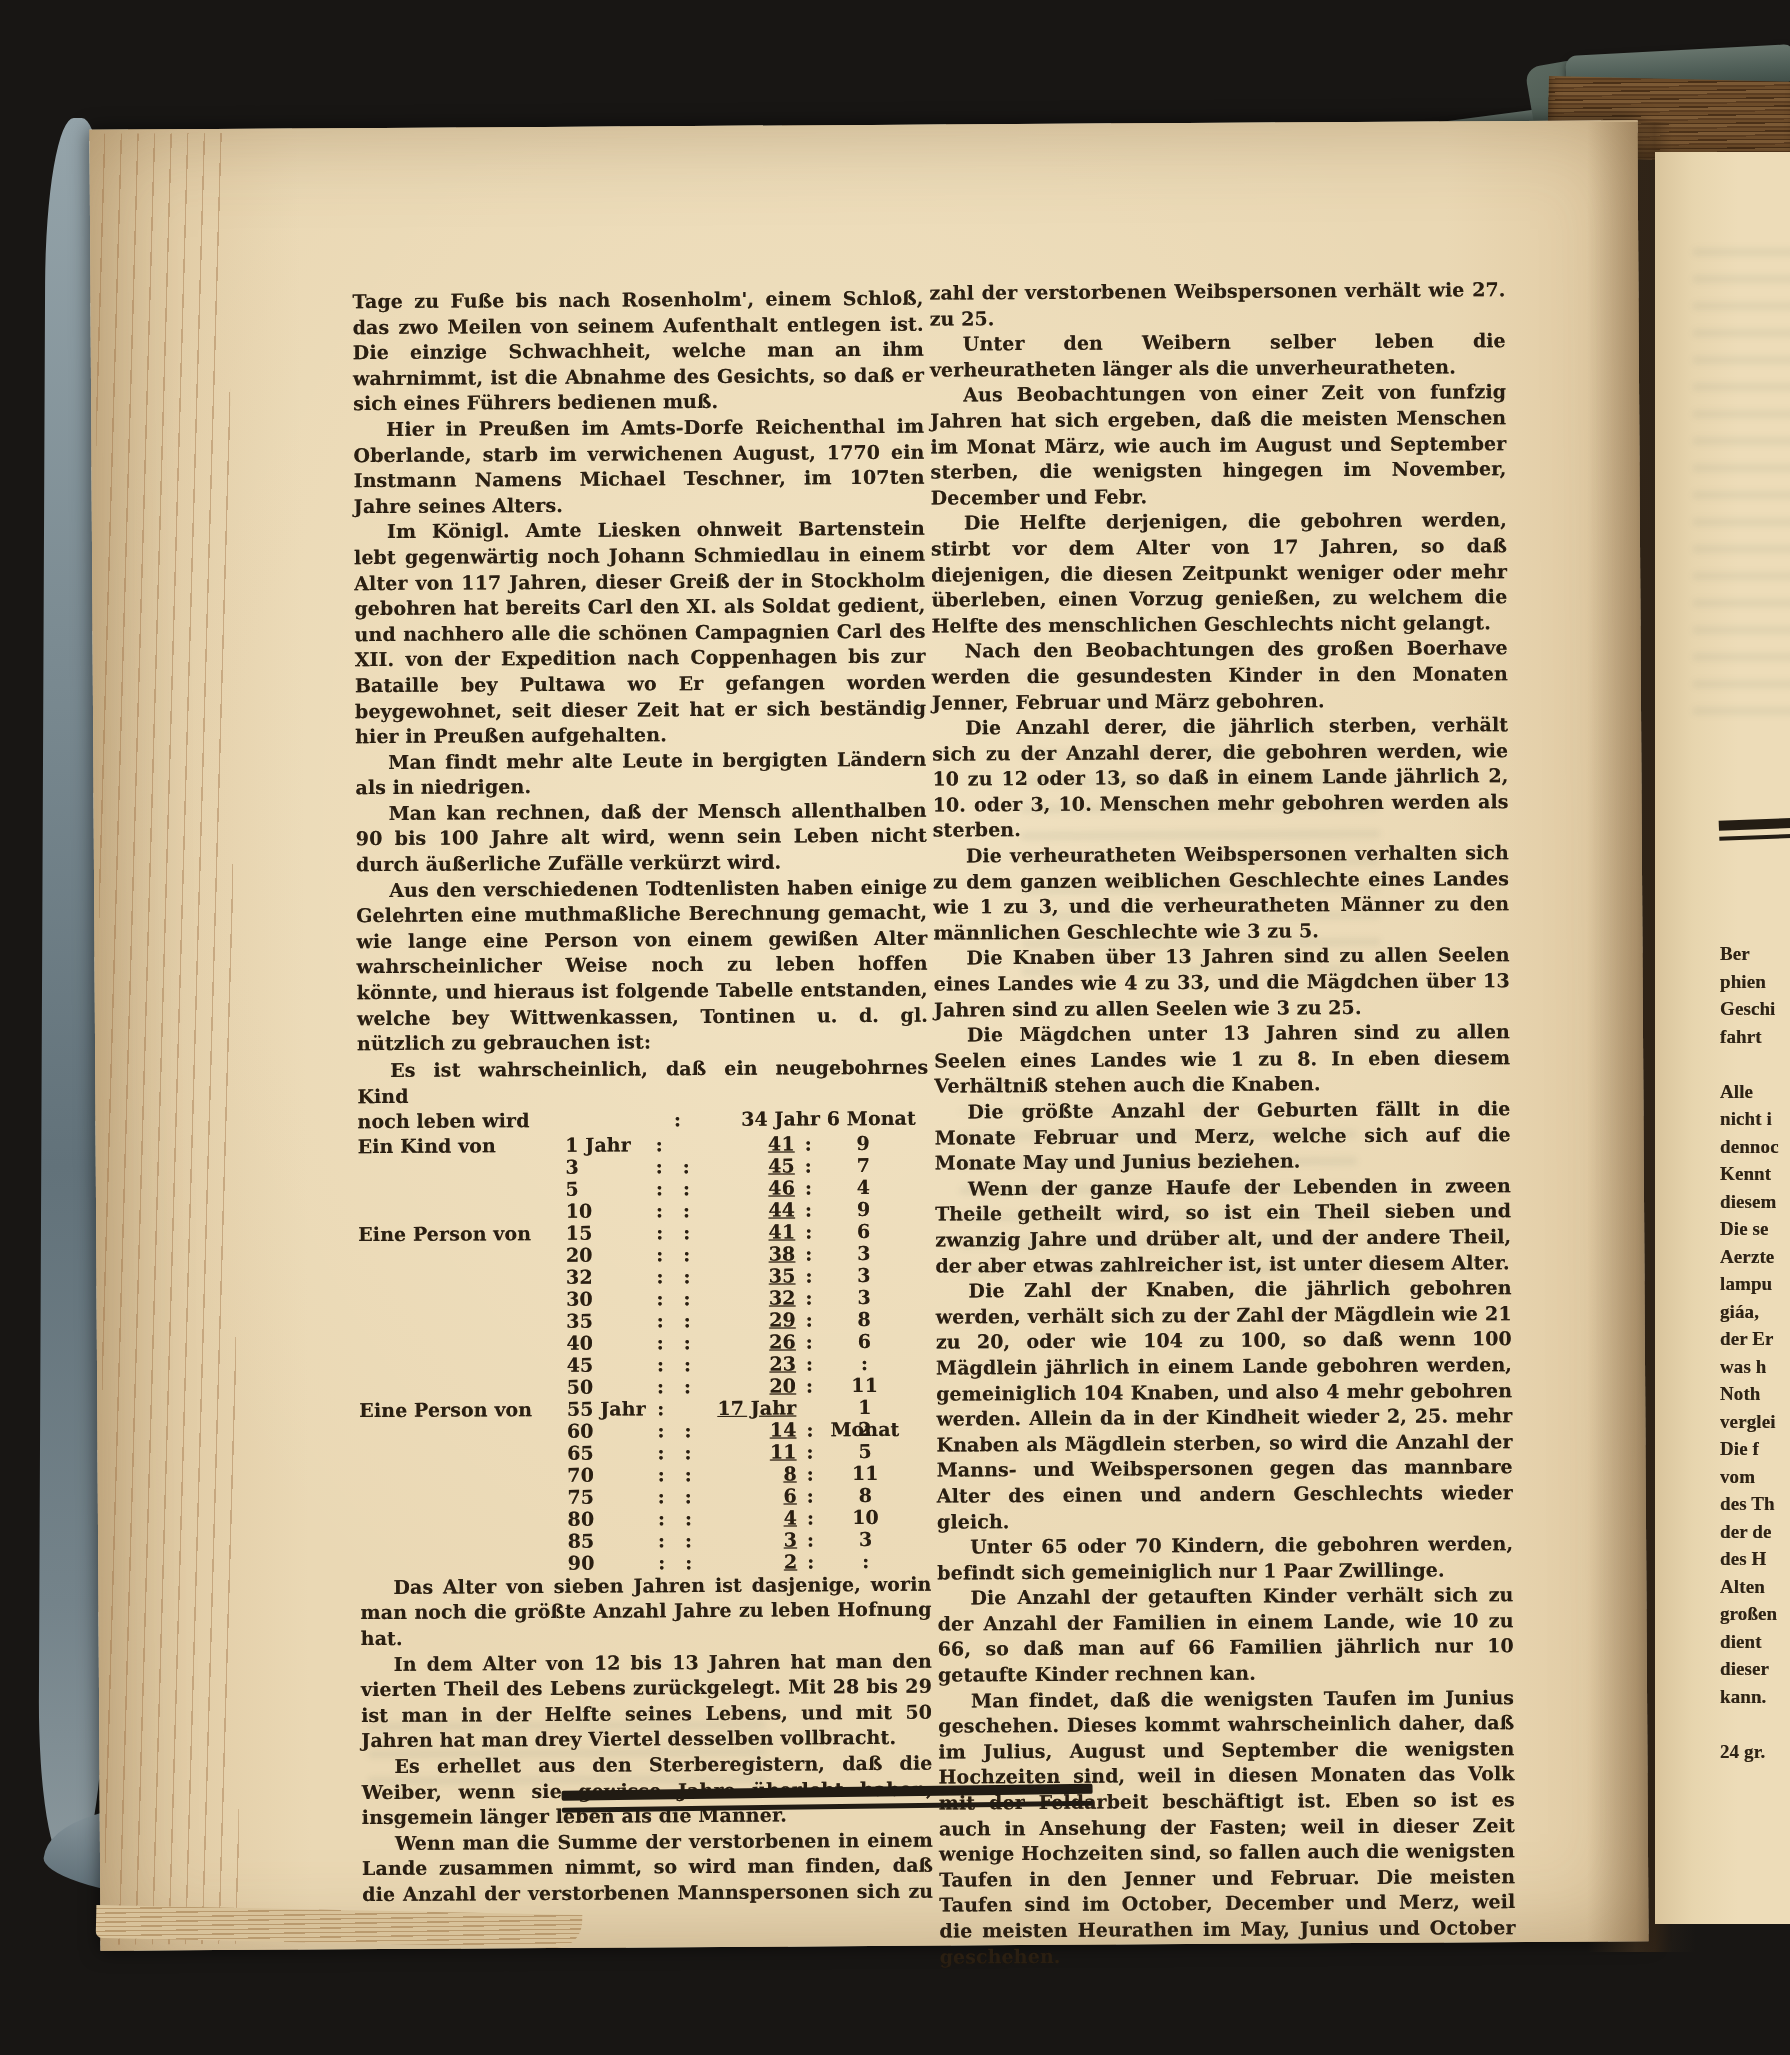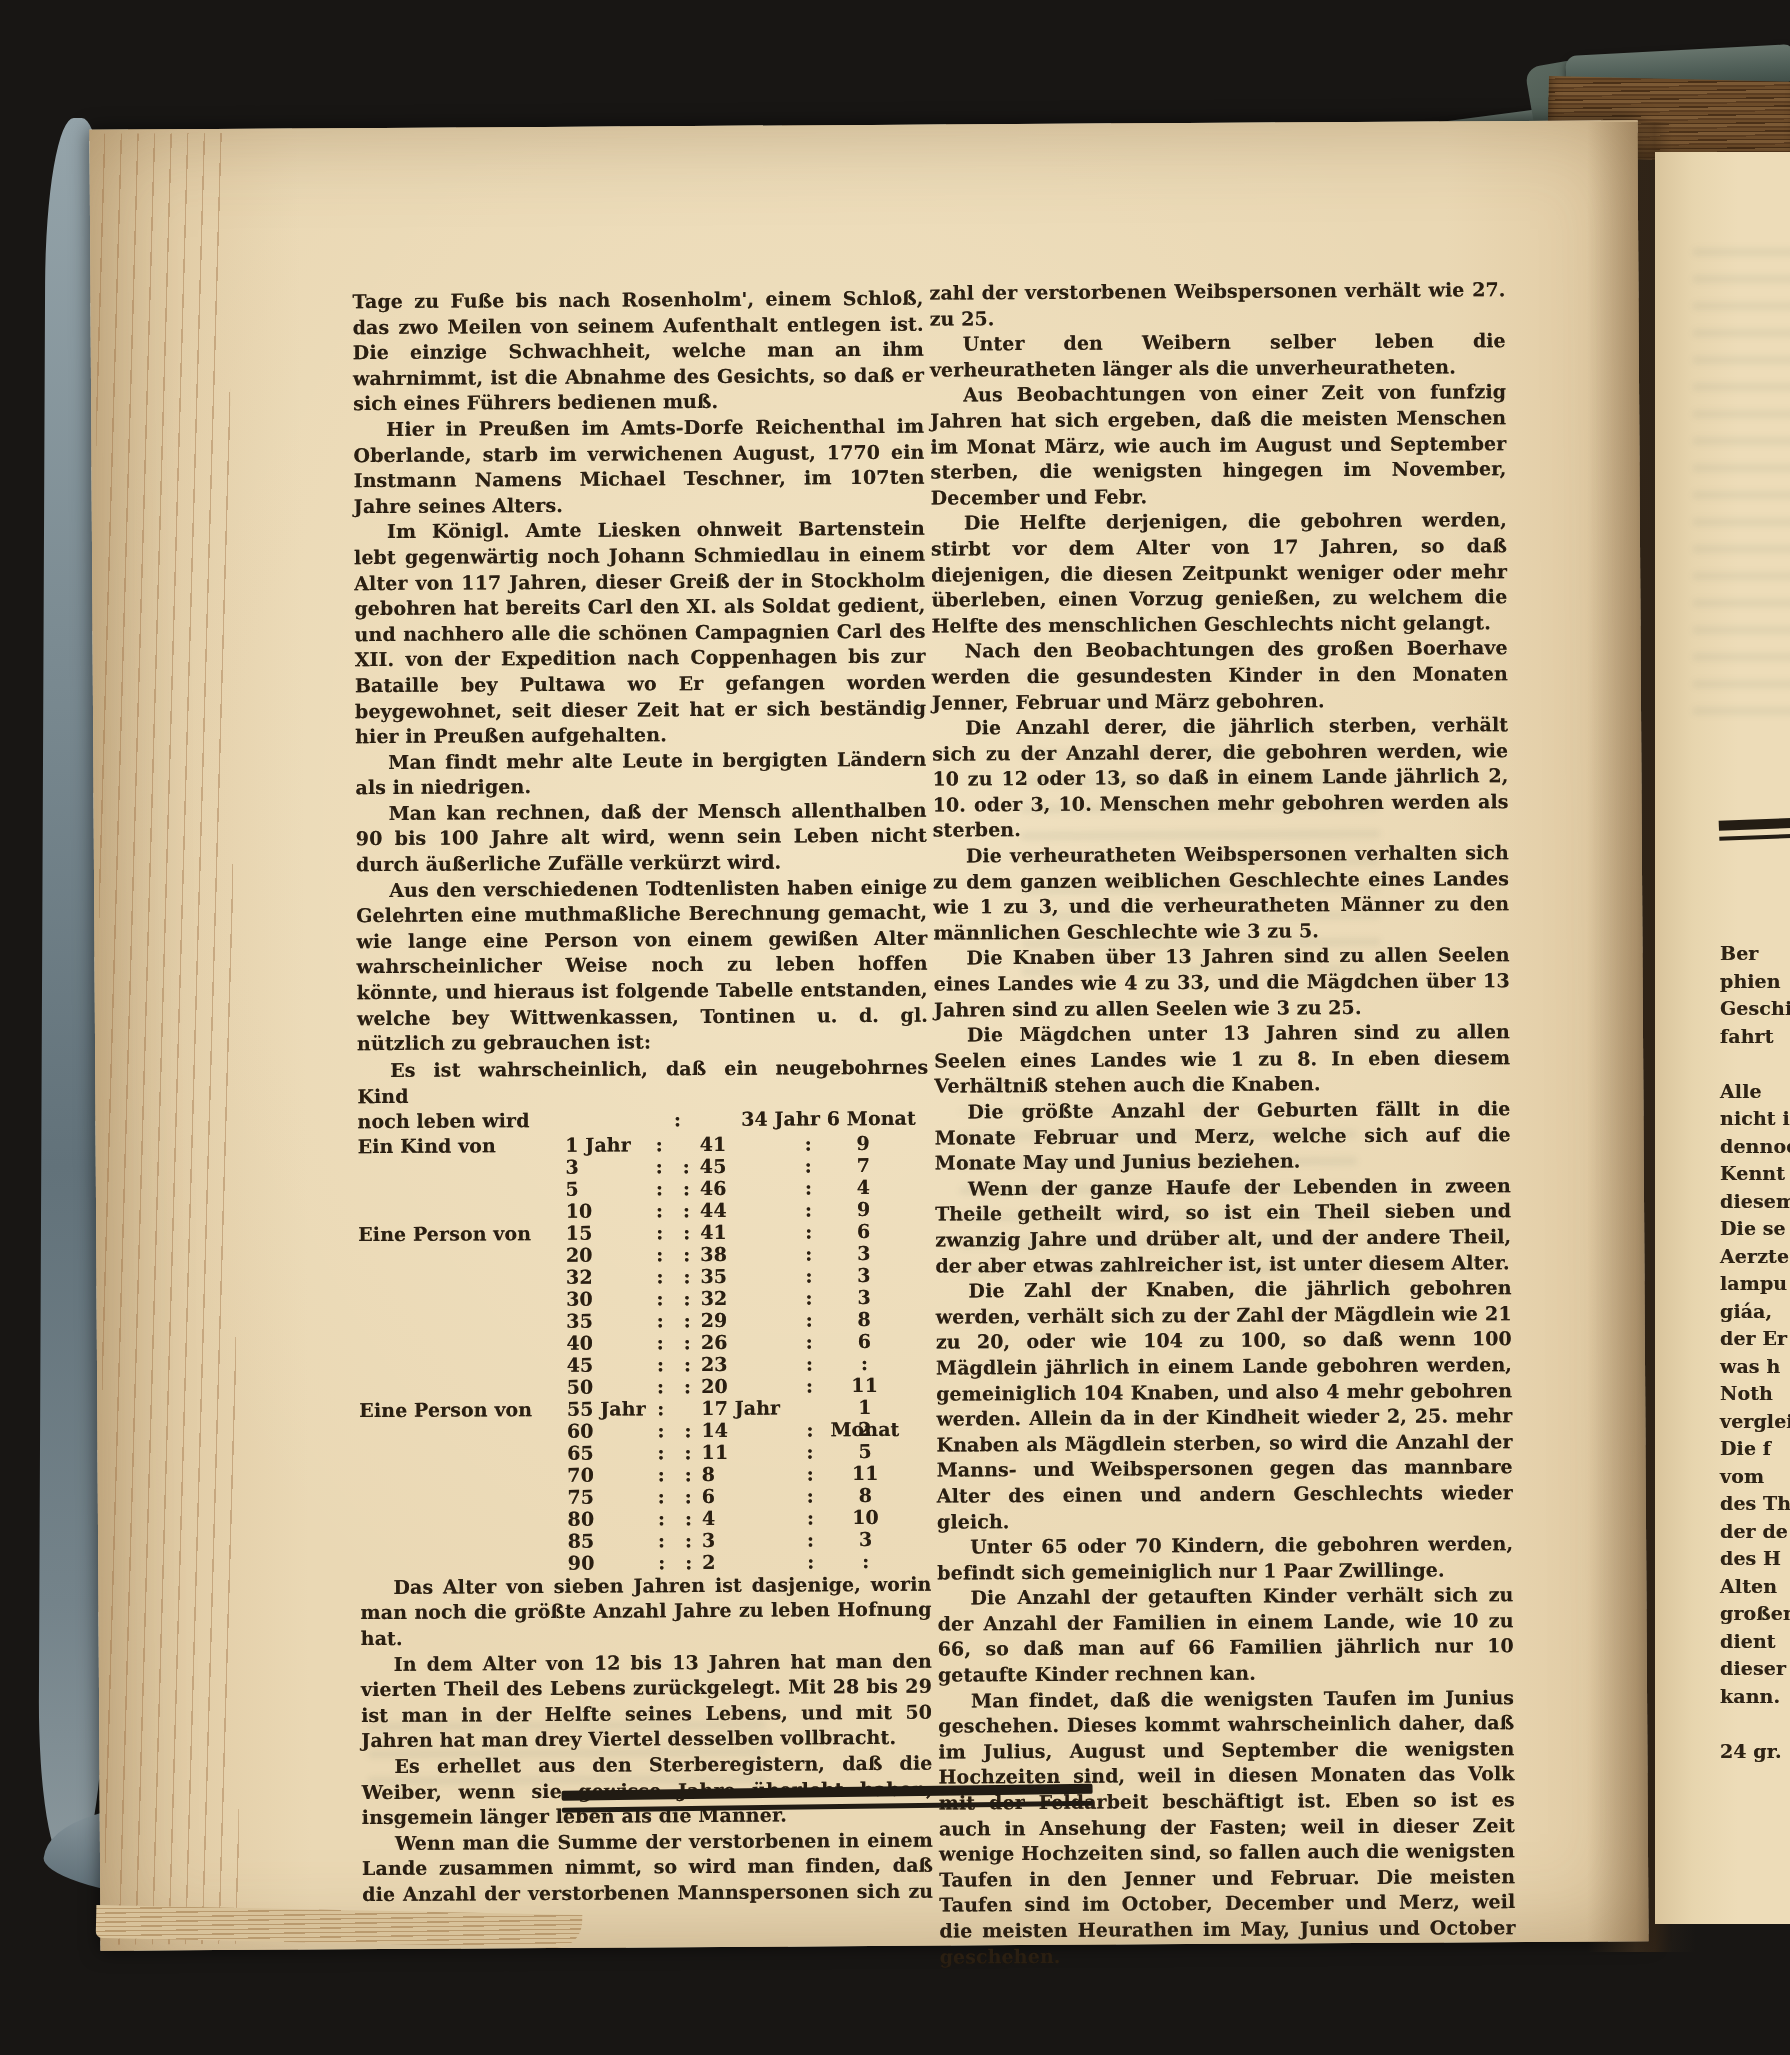--- a/index.html
+++ b/index.html
@@ -39,20 +39,21 @@
     transform:rotate(1.2deg);border-radius:0 0 25.6px 6.4px;
   }
   .gutter{
     position:absolute;left:1587px;top:122px;width:109px;height:1830px;
     background:linear-gradient(90deg, rgba(110,80,45,0) 0%, rgba(105,75,42,.35) 45%, rgba(70,48,26,.5) 62%, rgba(110,80,45,.08) 78%, rgba(110,80,45,0) 100%);
   }
   .next-page{
     position:absolute;left:1655px;top:152px;width:136px;height:1772px;
     background:linear-gradient(90deg,#d9c49c 0,#e7d5ae 38px,#eddcb8 83px);
     overflow:hidden;
+    font-family:Liberation Serif, serif;
   }
   .cover-band-left{
     position:absolute;left:1381px;top:116px;width:211px;height:33px;
     background:linear-gradient(180deg,#647169 0%,#4d5c55 55%,#3d4b45 100%);
     border-radius:16.6px;transform:rotate(-7.5deg);
     box-shadow:0 2.6px 6.4px rgba(0,0,0,.55);
   }
   .cover-band-right{
     position:absolute;left:1566px;top:50px;width:230px;height:38px;
     background:linear-gradient(180deg,#67746c 0%,#505f58 55%,#404e48 100%);
@@ -94,21 +95,21 @@
   .intro-line2 .l{width:269px;}
   .intro-line2 .s{width:102px;text-align:center;}
   .intro-line2 .v{flex:1;text-align:center;}
   .trow{
     display:grid;height:22px;line-height:22px;
     grid-template-columns:191px 97px 27px 27px 95px 27px 83px;
   }
   .trow .lbl{text-align:left;}
   .trow .age{text-align:left;padding-left:16.6px;}
   .trow .m{text-align:center;}
-  .trow .yrs{text-align:left;}
+  .trow .yrs{text-align:right;text-decoration:underline;}
   .trow .mon{text-align:center;}
   
   .end-rule{position:absolute;left:462px;top:1662px;width:531px;transform:rotate(-.4deg);}
   .end-rule .r1{height:9.6px;background:#211b13;border-radius:1.9px;}
   .end-rule .r2{height:5.1px;background:#211b13;margin-top:7px;border-radius:1.9px;}
   .next-rule{position:absolute;left:64px;top:667px;width:90px;transform:rotate(-2.2deg);}
   .next-rule .r1{height:10.2px;background:#241d14;}
   .next-rule .r2{height:4.5px;background:#241d14;margin-top:5.8px;}
   
   .frags{

